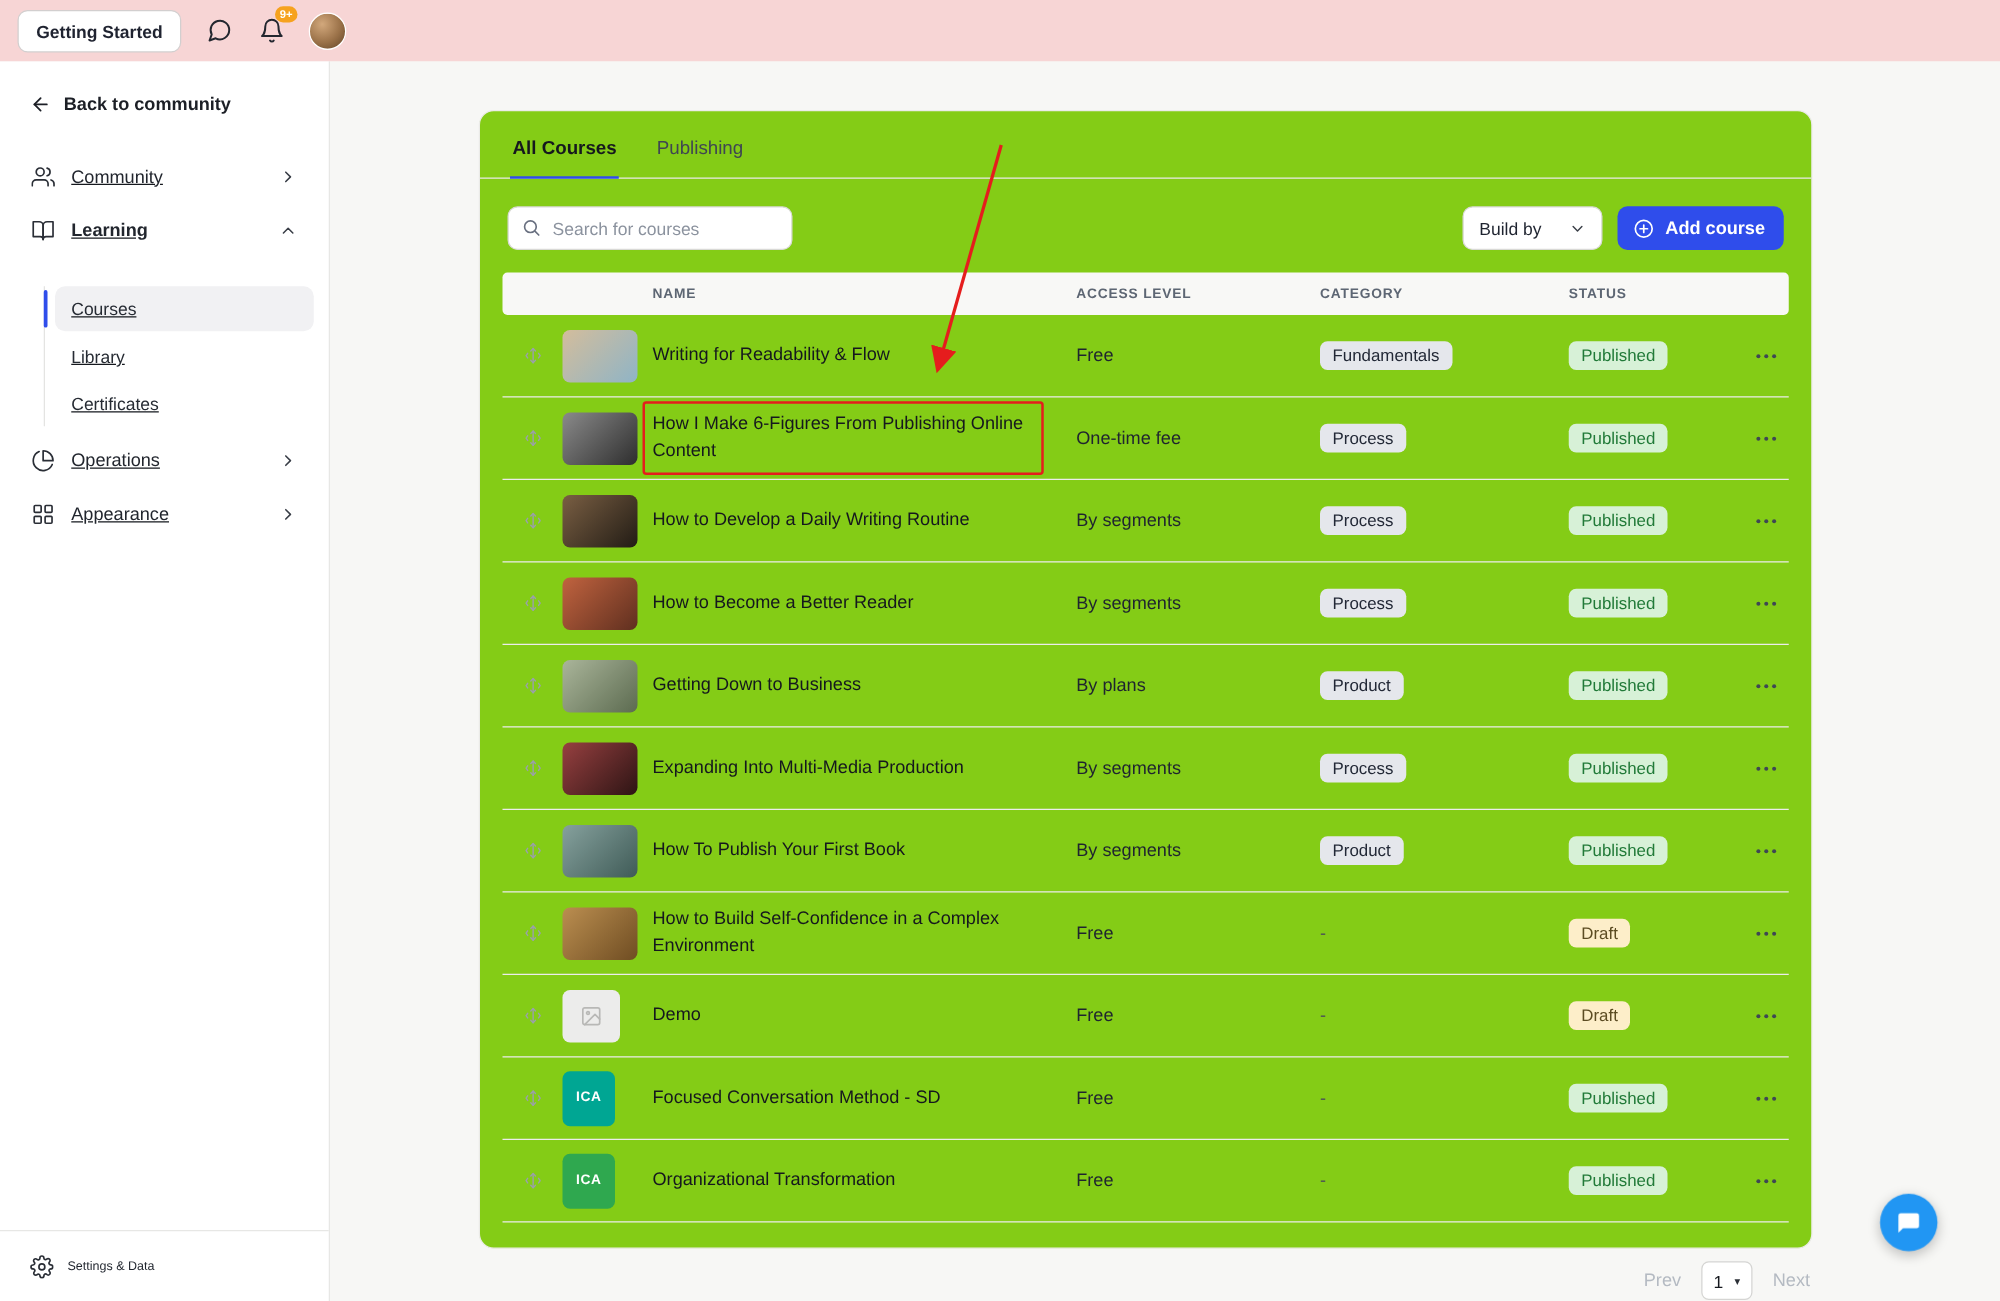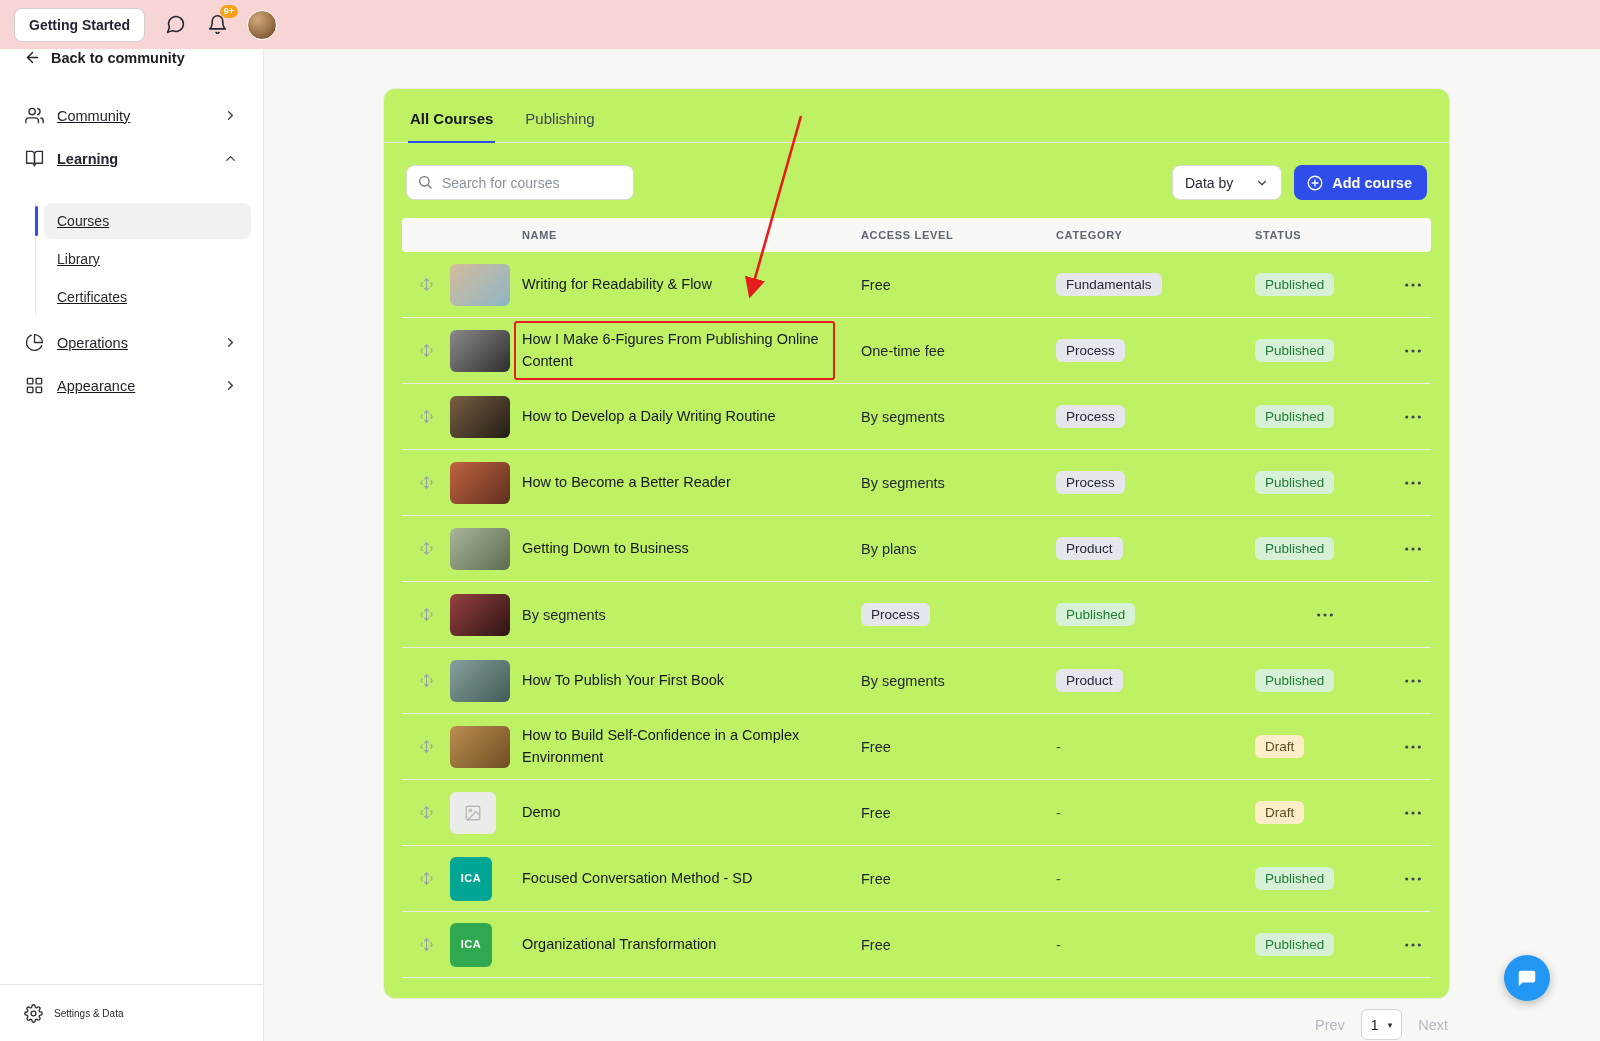--- a/index.html
+++ b/index.html
@@ -23,42 +23,42 @@
   .badge-count { position:absolute; top:-8px; right:-9px; background:#f6a21e; color:#fff; font-size:9px;
     font-weight:bold; border-radius:9px; padding:2px 4px; line-height:1; }
   .avatar { width:30px; height:30px; border-radius:50%; border:1.5px solid #fff;
     background:radial-gradient(circle at 35% 30%, #d2a87c 0%, #9a7148 55%, #5f4326 100%); cursor:pointer; }
 
   
   .layout { display:flex; height:992px; }
 
   
   .sidebar { width:264px; background:#fff; border-right:1px solid #e7e7e5; display:flex;
-    flex-direction:column; }
+    flex-direction:column; padding-top:26px; }
   .back-link { display:flex; align-items:center; gap:10px; font-size:14.5px; font-weight:bold;
     color:#1c1f26; padding:0 24px; margin-bottom:28px; cursor:pointer; }
   .nav { flex:1; padding:0 12px;text-decoration:underline; }
   .nav-item { display:flex; align-items:center; gap:13px; height:43px; padding:0 13px; border-radius:8px;
     font-size:14.5px; color:#22262e; cursor:pointer; }
   .nav-item .nicon { display:flex; color:#2a2e36; }
   .nav-item.bold .nlabel { font-weight:bold; }
   .nav-item .chev { margin-left:auto; display:flex; color:#383d46; }
   .subnav { margin:1px 0 6px 23px; border-left:1px solid #e4e4e2; }
   .subnav-item { position:relative; display:flex; align-items:center; height:36px; margin:2px 0 2px 8px;
     padding:0 13px; border-radius:8px; font-size:14px; color:#262b33; cursor:pointer; }
   .subnav-item.active { background:#f1f1f3;margin-top:23px; }
   .subnav-item.active::before { content:""; position:absolute; left:-9px; top:3px; bottom:3px;
     width:3px; border-radius:2px; background:var(--accent_blue,#2f4deb); }
   .sidebar-footer { border-top:1px solid #e7e7e5; height:57px; display:flex; align-items:center;
     gap:11px; padding:0 24px; font-size:10px; color:#1f242d; cursor:pointer; }
   .sidebar-footer .nicon { display:flex; color:#2a2e36; }
 
   
   .content { flex:1; padding:39px 150px 0 119px; position:relative; overflow:hidden; }
-  .card { background:#bef264; border:1px solid #ebebe8; border-radius:12px; min-height:911px; }
+  .card { background:#84cc16; border:1px solid #ebebe8; border-radius:12px; min-height:911px; }
 
   .tabs { display:flex; gap:28px; padding:0 24px; border-bottom:1px solid #e9e9e7; height:54px;
     align-items:flex-end; }
   .tab { padding:0 2px 15px; font-size:15px; color:#3f4652; cursor:pointer; position:relative; }
   .tab.active { font-weight:bold; color:#15181e; }
   .tab.active::after { content:""; position:absolute; left:0; right:0; bottom:-1px; height:2.5px;
     background:var(--accent_blue,#2f4deb); }
 
   .toolbar { display:flex; align-items:center; padding:22px 22px 16px; }
   .search-wrap { position:relative; }
@@ -255,21 +255,21 @@
           <span class="search-icon">
             <svg width="16" height="16" viewBox="0 0 24 24" fill="none" stroke="currentColor" stroke-width="2" stroke-linecap="round">
                 <circle cx="11" cy="11" r="7"></circle>
                 <path d="M21 21l-4.3-4.3"></path>
               </svg>
           </span>
           <input class="search-input" type="text" placeholder="Search for courses" style="">
         </div>
         <div class="toolbar-right">
           <div class="sort-select">
-            <span>Data by</span>
+            <span>Build by</span>
             <span class="chev">
               <svg width="14" height="14" viewBox="0 0 24 24" fill="none" stroke="currentColor" stroke-width="2" stroke-linecap="round" stroke-linejoin="round">
                   <polyline points="6 9 12 15 18 9"></polyline>
                 </svg>
             </span>
           </div>
           <button class="btn-add">
             <span class="aicon">
               <svg width="18" height="18" viewBox="0 0 24 24" fill="none" stroke="#fff" stroke-width="1.8" stroke-linecap="round">
                   <circle cx="12" cy="12" r="9"></circle>
@@ -495,20 +495,24 @@
                     <path d="M9 6l3-3 3 3"></path>
                     <path d="M9 18l3 3 3-3"></path>
                     <path d="M5 9l-2 3 2 3"></path>
                     <path d="M19 9l2 3-2 3"></path>
                   </svg>
       </span>
     </div>
     <div>
       <div class="thumb" style="background: linear-gradient(135deg, rgb(151, 64, 64), rgb(45, 20, 20));"></div>
     </div>
+    <div class="cell-name">
+      <span>Expanding Into Multi-Media Production</span>
+
+    </div>
     <div class="cell-access">
       <span>By segments</span>
     </div>
     <div>
       <span class="badge">Process</span>
     </div>
     <div>
       <span class="badge st-published">Published</span>
     </div>
     <button class="dots">

